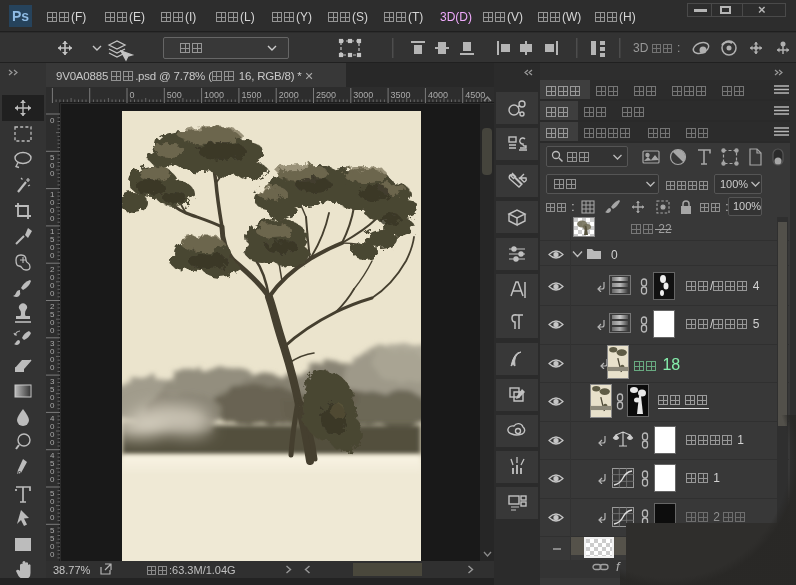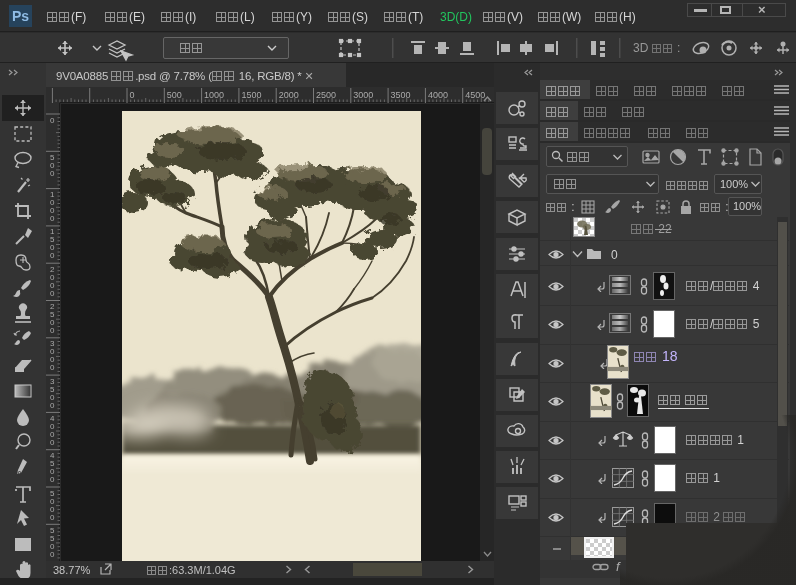--- a/index.html
+++ b/index.html
@@ -13,21 +13,21 @@
 </style></head><body>
 <div class="ab" style="left:0;top:0;width:796px;height:32px;background:#2d2d2d;border-bottom:1px solid #1f1f1f"></div>
 <div class="ab" style="left:9px;top:5px;width:23px;height:22px;background:#26435c;color:#8fbbe4;font-size:14px;font-weight:bold;text-align:center;line-height:22px">Ps</div>
 <div class="ab" style="left:47px;top:10px;color:#d6d6d6;font-size:12px;white-space:nowrap"><i class="g g12"></i><i class="g g12"></i>(F)</div>
 <div class="ab" style="left:105px;top:10px;color:#d6d6d6;font-size:12px;white-space:nowrap"><i class="g g12"></i><i class="g g12"></i>(E)</div>
 <div class="ab" style="left:161px;top:10px;color:#d6d6d6;font-size:12px;white-space:nowrap"><i class="g g12"></i><i class="g g12"></i>(I)</div>
 <div class="ab" style="left:216px;top:10px;color:#d6d6d6;font-size:12px;white-space:nowrap"><i class="g g12"></i><i class="g g12"></i>(L)</div>
 <div class="ab" style="left:272px;top:10px;color:#d6d6d6;font-size:12px;white-space:nowrap"><i class="g g12"></i><i class="g g12"></i>(Y)</div>
 <div class="ab" style="left:328px;top:10px;color:#d6d6d6;font-size:12px;white-space:nowrap"><i class="g g12"></i><i class="g g12"></i>(S)</div>
 <div class="ab" style="left:384px;top:10px;color:#d6d6d6;font-size:12px;white-space:nowrap"><i class="g g12"></i><i class="g g12"></i>(T)</div>
-<div class="ab" style="left:440px;top:10px;color:#22c55e;font-size:12px;white-space:nowrap">3D(D)</div>
+<div class="ab" style="left:440px;top:10px;color:#f0abfc;font-size:12px;white-space:nowrap">3D(D)</div>
 <div class="ab" style="left:483px;top:10px;color:#d6d6d6;font-size:12px;white-space:nowrap"><i class="g g12"></i><i class="g g12"></i>(V)</div>
 <div class="ab" style="left:538px;top:10px;color:#d6d6d6;font-size:12px;white-space:nowrap"><i class="g g12"></i><i class="g g12"></i>(W)</div>
 <div class="ab" style="left:595px;top:10px;color:#d6d6d6;font-size:12px;white-space:nowrap"><i class="g g12"></i><i class="g g12"></i>(H)</div>
 <div class="ab" style="left:687px;top:3px;width:99px;height:14px;border:1px solid #4a4a4a"></div>
 <div class="ab" style="left:711px;top:3px;width:1px;height:14px;background:#4a4a4a"></div>
 <div class="ab" style="left:742px;top:3px;width:1px;height:14px;background:#4a4a4a"></div>
 <div class="ab" style="left:694px;top:9px;width:13px;height:3px;background:#b5b5b5"></div>
 <div class="ab" style="left:720px;top:6px;width:11px;height:8px;border:2px solid #b5b5b5"></div>
 <div class="ab" style="left:758px;top:2px;color:#b5b5b5;font-size:13px;font-weight:bold">×</div>
 <div class="ab" style="left:0;top:33px;width:796px;height:30px;background:#333333;border-bottom:1px solid #202020"></div>
@@ -968,21 +968,21 @@
 <div class="ab" style="left:607px;top:345px;width:22px;height:34px;background:#e8e1cb;border:1px solid #888"></div>
 <svg class="ab" style="left:607px;top:345px" width="22" height="34" viewBox="0 0 299 450" preserveAspectRatio="none">
     <g fill="#5e5b45">
       <ellipse cx="85" cy="62" rx="55" ry="36"></ellipse>
       <ellipse cx="200" cy="100" rx="70" ry="45"></ellipse>
       <ellipse cx="208" cy="300" rx="30" ry="40"></ellipse>
     </g>
     <path d="M196 358Q165 258 147 175" stroke="#4c4837" stroke-width="18" fill="none"></path>
     <rect y="290" width="299" height="55" fill="#8d897a"></rect>
   </svg>
-<div class="ab" style="left:634px;top:348px;color:#c4b5fd;font-size:14px;white-space:nowrap"><i class="g g12"></i><i class="g g12"></i> 18</div>
+<div class="ab" style="left:634px;top:356px;color:#86efac;font-size:16px;white-space:nowrap"><i class="g g12"></i><i class="g g12"></i> 18</div>
 <svg class="ab" style="left:548px;top:396px" width="16" height="11" viewBox="0 0 16 11">
     <path d="M1 5.5Q8 -1.5 15 5.5Q8 12.5 1 5.5z" fill="none" stroke="#c5c5c5" stroke-width="1.2"></path>
     <circle cx="8" cy="5.5" r="2.6" fill="#c5c5c5"></circle>
   </svg>
 <div class="ab" style="left:540px;top:421px;width:249px;height:1px;background:#303030"></div>
 <div class="ab" style="left:590px;top:384px;width:22px;height:34px;background:#e8e1cb;border:1px solid #888"></div>
 <svg class="ab" style="left:590px;top:384px" width="22" height="34" viewBox="0 0 299 450" preserveAspectRatio="none">
     <g fill="#5e5b45">
       <ellipse cx="85" cy="62" rx="55" ry="36"></ellipse>
       <ellipse cx="200" cy="100" rx="70" ry="45"></ellipse>

